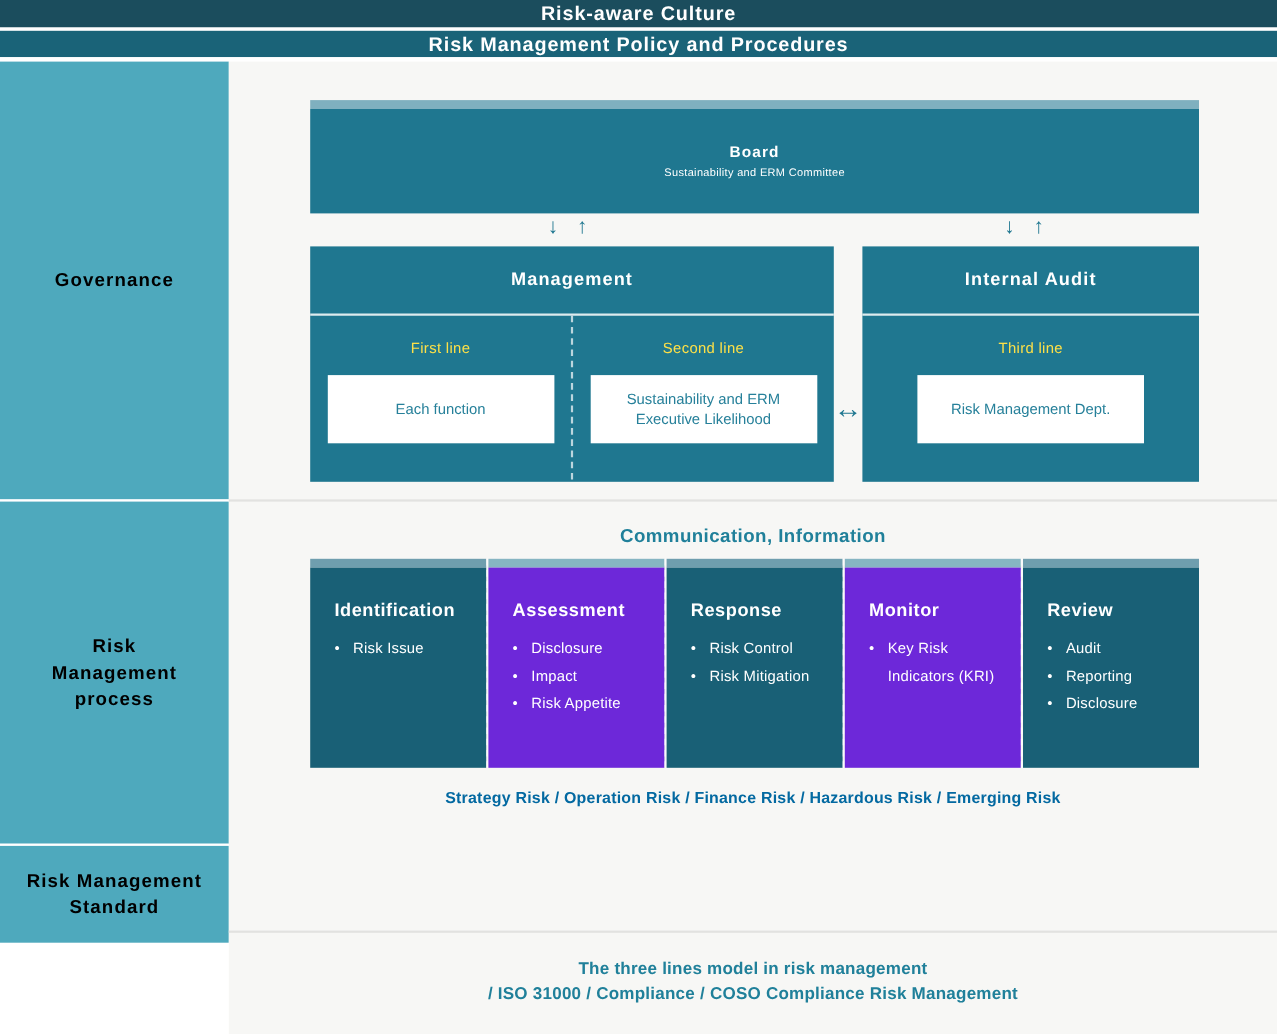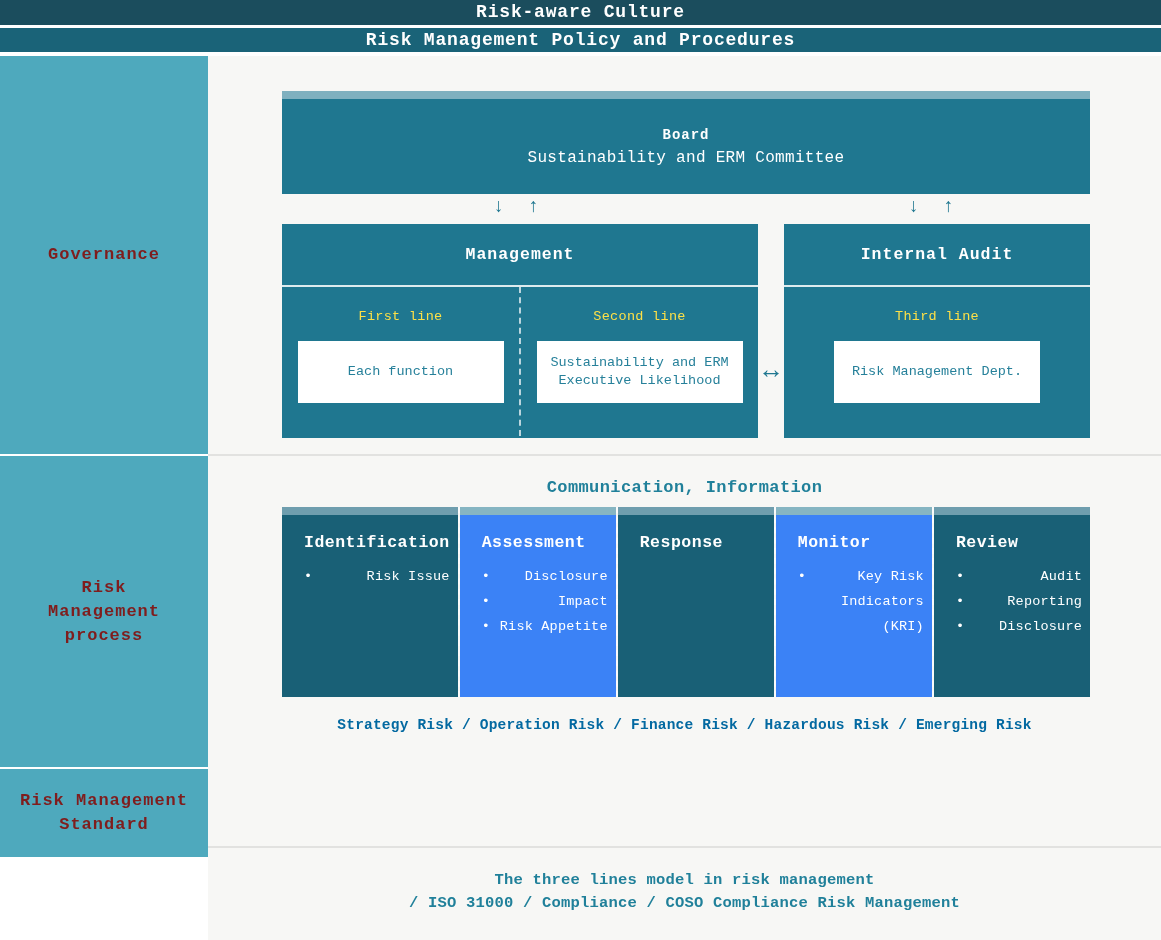--- a/index.html
+++ b/index.html
@@ -2,38 +2,38 @@
 <html><head>
 <meta charset="utf-8">
 <style>
   * { margin: 0; padding: 0; box-sizing: border-box; }
   html,body { width: 1161px; height: 940px; }
   body {
     font-family: "Liberation Sans", sans-serif;
     background: #ffffff;
     overflow: hidden;
   }
-  .page { width: 1161px; height: 940px; display: flex; flex-direction: column; font-family: Liberation Mono, monospace; }
+  .page { width: 1161px; height: 940px; display: flex; flex-direction: column; }
 
   
   .bar {
     width: 100%;
     display: flex; align-items: center; justify-content: center;
     color: #ffffff; font-weight: 700; font-size: 18px; letter-spacing: 0.8px;
   }
   .bar-culture { height: 60px; background: #1b4d5d; }
   .bar-gap1 { height: 8px; background: #ffffff; }
   .bar-policy { height: 58px; background: #1a6378; }
   .bar-gap2 { height: 9px; background: #ffffff; }
 
   
   .content { flex: 1; display: flex; }
   .sidebar { width: 208px; display: flex; flex-direction: column; }
   .side-sec {
-    background: #4ea9bd; color: #7f1d1d;
+    background: #4ea9bd; color: #000000;
     display: flex; align-items: center; justify-content: center; text-align: center;
     font-weight: 700; font-size: 17px; letter-spacing: 1px; line-height: 24px;
     white-space: pre-line;
   }
   .side-sec.s1 { height: 398px; }
   .side-sec.s2 { height: 311px; }
   .side-sec.s3 { height: 88px; }
   .side-div { height: 2px; background: #ffffff; }
 
   .main { flex: 1; background: #f7f7f5; display: flex; flex-direction: column; }
@@ -45,21 +45,21 @@
 
   
   .gwrap { width: 808px; margin-left: 74px; }
   .board { margin-top: 35px; }
   .strip { height: 8px; background: #7fb0bf; }
   .board-body {
     height: 95px; background: #1f7790; color: #ffffff;
     display: flex; flex-direction: column; align-items: center; justify-content: center;
   }
   .board-title { font-weight: 700; font-size: 14px; letter-spacing: 1px; }
-  .board-sub { font-size: 16px; letter-spacing: 0.3px; margin-top: 6px; }
+  .board-sub { font-size: 10px; letter-spacing: 0.3px; margin-top: 6px; }
 
   .arrow-row { position: relative; height: 30px; }
   .arrow-pair {
     position: absolute; top: 2px; transform: translateX(-50%);
     color: #1f7790; font-weight: 700; font-size: 19px; letter-spacing: 6px;
   }
   .ap1 { left: 237px; }
   .ap2 { left: 652px; }
 
   .boxes-row { display: flex; }
@@ -85,27 +85,27 @@
 
   
   .comm-title {
     margin-top: 22px; text-align: center;
     color: #20809a; font-weight: 700; font-size: 17px; letter-spacing: 0.4px;
   }
   .cols-wrap { width: 808px; margin-left: 74px; margin-top: 10px; display: flex; }
   .pcol { flex: 1; display: flex; flex-direction: column; }
   .pcol + .pcol { border-left: 2px dashed rgba(255,255,255,0.55); }
   .pcol .pstrip { height: 8px; }
-  .pcol .pbody { height: 182px; padding: 18px 8px 0 22px; color: #ffffff; }
+  .pcol .pbody { height: 182px; padding: 30px 8px 0 22px; color: #ffffff; }
   .pcol.dark .pstrip { background: #6f9eae; }
   .pcol.dark .pbody  { background: #196076; }
   .pcol.light .pstrip { background: #86b5c2; }
-  .pcol.light .pbody  { background: #3b82f6; }
+  .pcol.light .pbody  { background: #6d28d9; }
   .pcol h3 { font-weight: 700; font-size: 16.5px; letter-spacing: 0.5px; }
-  .pcol ul { list-style: none; margin-top: 12px; text-align: right; }
+  .pcol ul { list-style: none; margin-top: 12px; }
   .pcol li {
     position: relative; padding-left: 17px;
     font-size: 13.5px; line-height: 25px; letter-spacing: 0.2px;
   }
   .pcol li::before { content: "•"; position: absolute; left: 0; top: 0; }
   .risk-types {
     margin-top: 20px; text-align: center;
     color: #0369a1; font-weight: 700; font-size: 14.5px; letter-spacing: 0.2px;
   }
 
@@ -225,20 +225,24 @@
                 <li>Impact</li>
                 <li>Risk Appetite</li>
               </ul>
             </div>
           </div>
 
           <div class="pcol dark">
             <div class="pstrip"></div>
             <div class="pbody">
               <h3>Response</h3>
+              <ul>
+                <li>Risk Control</li>
+                <li>Risk Mitigation</li>
+              </ul>
             </div>
           </div>
 
           <div class="pcol light">
             <div class="pstrip"></div>
             <div class="pbody">
               <h3>Monitor</h3>
               <ul>
                 <li>Key Risk Indicators (KRI)</li>
               </ul>

